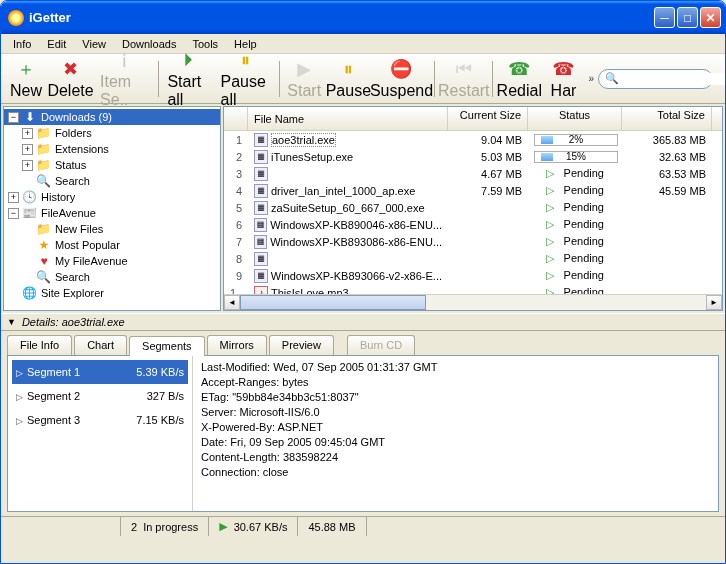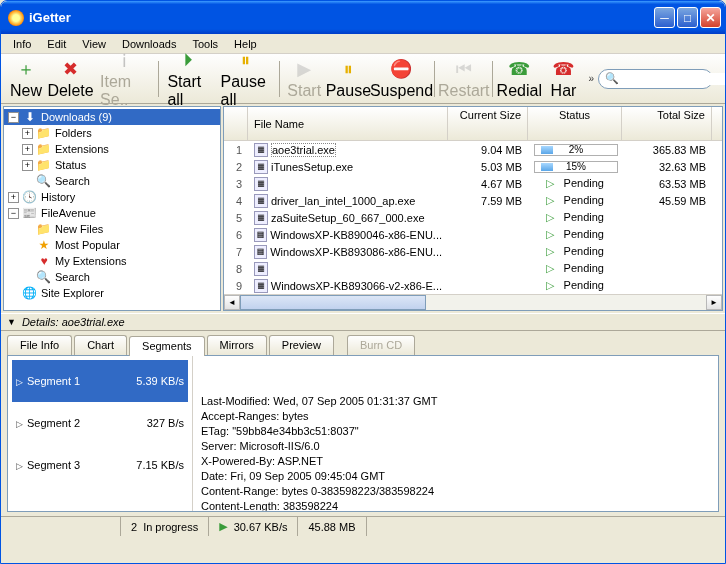--- a/index.html
+++ b/index.html
@@ -26,21 +26,21 @@
 .chev { font-size:10px; color:#333; padding:0 4px; }
 .main { display:flex; height:209px; }
 .tree { width:218px; background:#fff; border:1px solid #7f9db9; margin:2px; overflow:auto; padding:2px 0; }
 .tree-row { display:flex; align-items:center; height:16px; padding-left:4px; cursor:pointer; white-space:nowrap; }
 .tree-row.sel { background:#316ac5; color:#fff; }
 .tree-toggle { width:11px; height:11px; border:1px solid #919191; background:#fff; color:#000; display:flex; align-items:center; justify-content:center; font-size:9px; line-height:1; margin-right:3px; cursor:pointer; }
 .tree-spacer { width:14px; display:inline-block; }
 .tree-ico { width:16px; height:16px; margin-right:3px; display:inline-flex; align-items:center; justify-content:center; font-size:12px; }
 .folder { color:#f0c048; }
 .filelist { flex:1; background:#fff; border:1px solid #7f9db9; margin:2px 2px 2px 0; display:flex; flex-direction:column; overflow:hidden; }
-.fl-head { display:flex; background:linear-gradient(to bottom,#fff,#ece9d8); border-bottom:1px solid #d4d0c8; height:34px; }
+.fl-head { display:flex; background:linear-gradient(to bottom,#fff,#ece9d8); border-bottom:1px solid #d4d0c8; height:24px; }
 .fl-head div { padding:2px 6px; border-right:1px solid #d4d0c8; overflow:hidden; white-space:nowrap; }
 .fl-body { flex:1; overflow:auto; }
 .fl-row { display:flex; height:17px; align-items:center; }
 .fl-row div { padding:1px 6px; overflow:hidden; white-space:nowrap; text-overflow:ellipsis; }
 .col-n { width:24px; text-align:right; color:#555; }
 .col-name { width:200px; display:flex; align-items:center; }
 .col-cs { width:80px; text-align:right; }
 .col-st { width:94px; text-align:center; }
 .col-ts { width:90px; text-align:right; }
 .file-ico { width:14px; height:14px; margin-right:3px; display:inline-flex; align-items:center; justify-content:center; border:1px solid #99b; font-size:8px; background:#eef; }
@@ -53,25 +53,25 @@
 .hscroll .track { flex:1; background:#f2f2eb; position:relative; }
 .hscroll .thumb { position:absolute; height:100%; background:linear-gradient(#dce6f6,#c1d2ee); border:1px solid #7f9db9; }
 .details-hdr { height:18px; display:flex; align-items:center; padding:0 6px; border-top:1px solid #fff; border-bottom:1px solid #aca899; font-style:italic; }
 .details-hdr .tri { margin-right:6px; font-size:9px; }
 .tabs { display:flex; padding:4px 6px 0 6px; height:24px; }
 .tab { padding:3px 12px; background:linear-gradient(to bottom,#fefefe,#ece9d8); border:1px solid #aca899; border-bottom:none; margin-right:2px; border-radius:3px 3px 0 0; cursor:pointer; }
 .tab.active { background:#fff; position:relative; top:1px; }
 .tab.disabled { color:#aca899;margin-left:11px; }
 .detail-pane { display:flex; margin:0 6px 4px 6px; border:1px solid #7f9db9; background:#fff; height:157px; }
 .seg-list { width:185px; border-right:1px solid #d4d0c8; padding:4px; }
-.seg-row { display:flex; align-items:center; justify-content:space-between; padding:15px 4px; }
+.seg-row { display:flex; align-items:center; justify-content:space-between; padding:6px 4px; }
 .seg-row .tri { font-size:9px; margin-right:4px; color:#555; }
 .seg-row.sel { background:#316ac5; color:#fff; }
 .seg-row.sel .tri { color:#fff; }
-.headers { flex:1; padding:4px 8px; line-height:15px; overflow:auto;margin-top:34px; }
+.headers { flex:1; padding:4px 8px; line-height:15px; overflow:auto; }
 .statusbar { height:20px; background:#ece9d8; border-top:1px solid #aca899; display:flex; align-items:center; }
 .statusbar .cell { padding:0 10px; border-right:1px solid #aca899; height:100%; display:flex; align-items:center; gap:6px; }
 </style>
 </head>
 <body>
 
 <div class="titlebar">
   <div class="app-icon"></div>
   <div class="title">iGetter</div>
   <div class="winbtns">
@@ -196,21 +196,21 @@
     <div class="tree-row">
         <span class="tree-spacer"></span>
         <span class="tree-spacer"></span>
         <span class="tree-ico" style="color:#f0a000">★</span>
         <span>Most Popular</span>
       </div>
     <div class="tree-row">
         <span class="tree-spacer"></span>
         <span class="tree-spacer"></span>
         <span class="tree-ico" style="color:#d62c2c">♥</span>
-        <span>My Extensions</span>
+        <span>My FileAvenue</span>
       </div>
     <div class="tree-row">
         <span class="tree-spacer"></span>
         <span class="tree-spacer"></span>
         <span class="tree-ico">🔍</span>
         <span>Search</span>
       </div>
     <div class="tree-row">
         <span class="tree-toggle" style="visibility:hidden">+</span>
         <span class="tree-ico">🌐</span>
@@ -376,21 +376,20 @@
         <span>7.15 KB/s</span>
       </div>
     </div>
   <div class="headers" id="hdrs">
       <div>Last-Modified: Wed, 07 Sep 2005 01:31:37 GMT</div>
       <div>Accept-Ranges: bytes</div>
       <div>ETag: "59bb84e34bb3c51:8037"</div>
       <div>Server: Microsoft-IIS/6.0</div>
       <div>X-Powered-By: ASP.NET</div>
       <div>Date: Fri, 09 Sep 2005 09:45:04 GMT</div>
-      <div>Content-Range: bytes 0-383598223/383598224</div>
       <div>Content-Length: 383598224</div>
       <div>Connection: close</div>
     </div>
 </div>
 
 <div class="statusbar">
   <div class="cell" style="width:120px"></div>
   <div class="cell">
       <span>2</span>
       <span>In progress</span>

